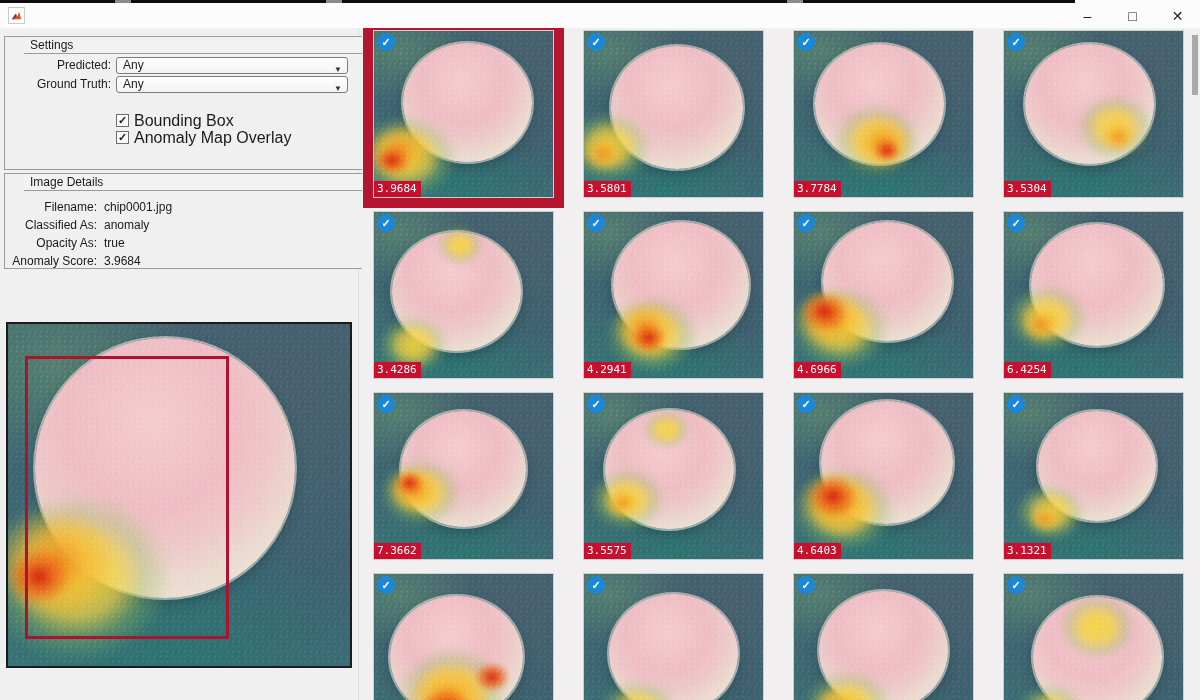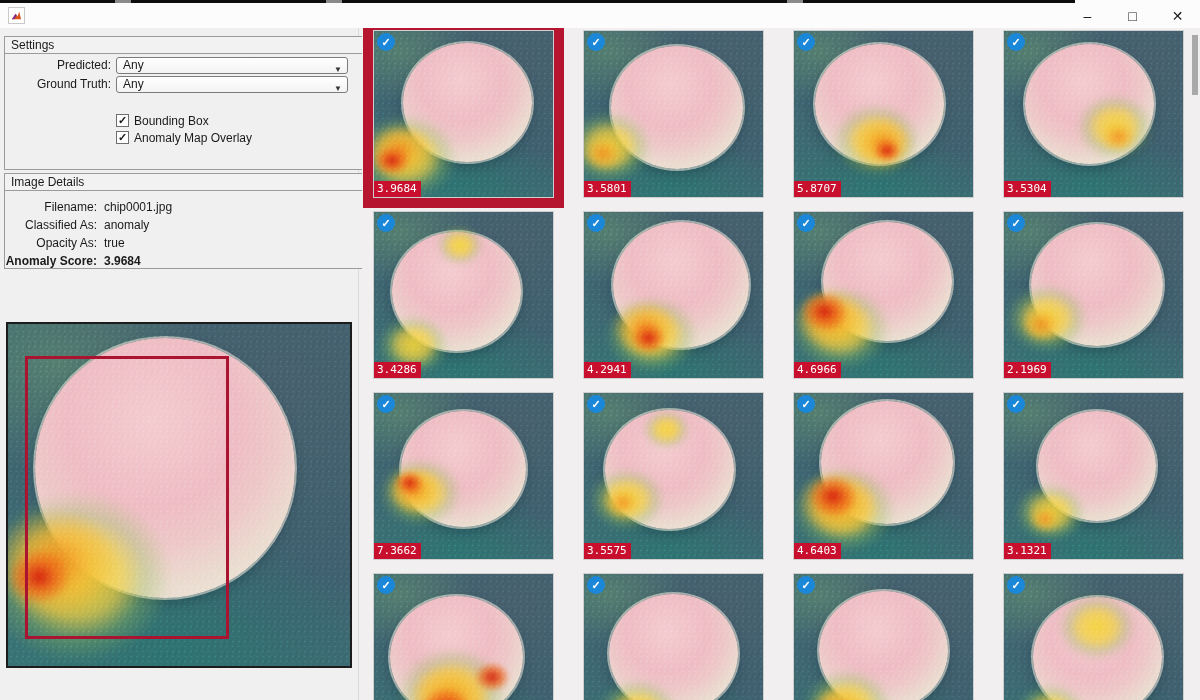--- a/index.html
+++ b/index.html
@@ -17,35 +17,35 @@
   .winbtn { width:45px; height:25px; display:flex; align-items:center; justify-content:center;
     font-size:14px; color:#222; cursor:default; }
 
   
   .main { position:absolute; left:0; top:28px; width:1200px; height:672px; display:flex; }
   .left { position:relative; width:358px; height:672px; background:#f0f0f0; flex:0 0 358px; }
   .divider { width:4px; background:#f0f0f0; border-left:1px solid #dcdcdc; flex:0 0 4px; }
   .gallery-wrap { position:relative; flex:1; background:#f1eff0; overflow:hidden; }
 
   
-  .panel { position:absolute; left:4px; width:388px; border:1px solid #9b9b9b; background:#f0f0f0; }
+  .panel { position:absolute; left:4px; width:388px; border:1px solid #9b9b9b; background:#f0f0f0;padding-left:19px; }
   .panel-header { height:17px; line-height:16px; padding-left:6px; border-bottom:1px solid #9b9b9b;
     background:#f2f2f2; font-size:12px; }
   #settings-panel { top:8px; height:134px; }
   #details-panel  { top:145px; height:96px; }
   .srow { position:absolute; left:0; right:4px; height:17px; }
   .slabel { position:absolute; left:2px; width:104px; text-align:right; line-height:17px; font-size:12px; }
   .dd { position:absolute; left:111px; top:0; width:232px; height:17px; background:linear-gradient(#fff,#f3f3f3);
     border:1px solid #7c7c7c; border-radius:3px; line-height:15px; padding-left:6px; font-size:12px; }
   .dd .caret { position:absolute; right:5px; top:4px; font-size:8px; color:#333; }
   .plainval { position:absolute; left:111px; line-height:17px; font-size:12px; }
   .cbrow { position:absolute; left:111px; height:15px; display:flex; align-items:center; }
   .cb { width:13px; height:13px; background:#fff; border:1px solid #6e6e6e; margin-right:5px;
     display:flex; align-items:center; justify-content:center; font-size:11px; font-weight:bold; color:#1b1b1b; }
-  .cblabel { font-size:12px; }
+  .cblabel { font-size:16px; }
   .slider-track { position:absolute; left:116px; top:8px; width:222px; height:2px; background:#9a9a9a; }
   .slider-thumb { position:absolute; top:-6px; width:11px; height:14px; background:#f4f4f4;
     border:1px solid #8b8b8b; clip-path:polygon(0 0,100% 0,100% 60%,50% 100%,0 60%); }
 
   .drow { position:absolute; left:0; height:18px; width:100%; }
   .dlabel { position:absolute; left:0; width:92px; text-align:right; line-height:18px; font-size:12px; }
   .dvalue { position:absolute; left:99px; line-height:18px; font-size:12px; }
 
   
   .tabbar { position:absolute; left:2px; top:249px; width:350px; height:21px; display:flex;
@@ -157,21 +157,21 @@
               <span class="dvalue">chip0001.jpg</span>
             </div>
             <div class="drow" style="top: 42px;">
               <span class="dlabel">Classified As:</span>
               <span class="dvalue">anomaly</span>
             </div>
             <div class="drow" style="top: 60px;">
               <span class="dlabel">Opacity As:</span>
               <span class="dvalue">true</span>
             </div>
-            <div class="drow" style="top: 78px; font-weight: bold;">
+            <div class="drow" style="top: 78px;">
               <span class="dlabel">Anomaly Score:</span>
               <span class="dvalue">3.9684</span>
             </div>
           </div>
       </div>
 
 
       <div id="big-view">
           <div class="scene">
             <div class="chip" style="left: 8%; top: 4%; width: 76%; height: 76%;"></div>
@@ -216,21 +216,21 @@
           <div class="cell">
             <div class="thumb">
               <div class="scene">
                 <div class="chip" style="left: 12%; top: 8%; width: 72%; height: 72%;"></div>
                 <div class="spot spot-y" style="left: 21%; top: 43.5%; width: 50%; height: 45%;"></div>
                 <div class="spot spot-o" style="left: 33%; top: 52.7%; width: 34%; height: 30.6%;"></div>
                 <div class="spot spot-r" style="left: 44%; top: 64.8%; width: 16%; height: 14.4%;"></div>
                 <div class="tex"></div>
               </div>
               <div class="badge">✓</div>
-              <div class="score">5.8707</div>
+              <div class="score">3.7784</div>
             </div>
           </div>
           <div class="cell">
             <div class="thumb">
               <div class="scene">
                 <div class="chip" style="left: 12%; top: 8%; width: 72%; height: 72%;"></div>
                 <div class="spot spot-y" style="left: 40%; top: 38.2%; width: 44%; height: 39.6%;"></div>
                 <div class="spot spot-o" style="left: 54%; top: 55%; width: 20%; height: 18%;"></div>
                 <div class="tex"></div>
               </div>
@@ -278,21 +278,21 @@
           </div>
           <div class="cell">
             <div class="thumb">
               <div class="scene">
                 <div class="chip" style="left: 15%; top: 7%; width: 74%; height: 74%;"></div>
                 <div class="spot spot-y" style="left: 1%; top: 43.3%; width: 46%; height: 41.4%;"></div>
                 <div class="spot spot-o" style="left: 10%; top: 58.1%; width: 22%; height: 19.8%;"></div>
                 <div class="tex"></div>
               </div>
               <div class="badge">✓</div>
-              <div class="score">2.1969</div>
+              <div class="score">6.4254</div>
             </div>
           </div>
           <div class="cell">
             <div class="thumb">
               <div class="scene">
                 <div class="chip" style="left: 15%; top: 11%; width: 70%; height: 70%;"></div>
                 <div class="spot spot-y" style="left: 3%; top: 39.3%; width: 46%; height: 41.4%;"></div>
                 <div class="spot spot-o" style="left: 7%; top: 44.5%; width: 30%; height: 27%;"></div>
                 <div class="spot spot-r" style="left: 12%; top: 46.8%; width: 16%; height: 14.4%;"></div>
                 <div class="tex"></div>

